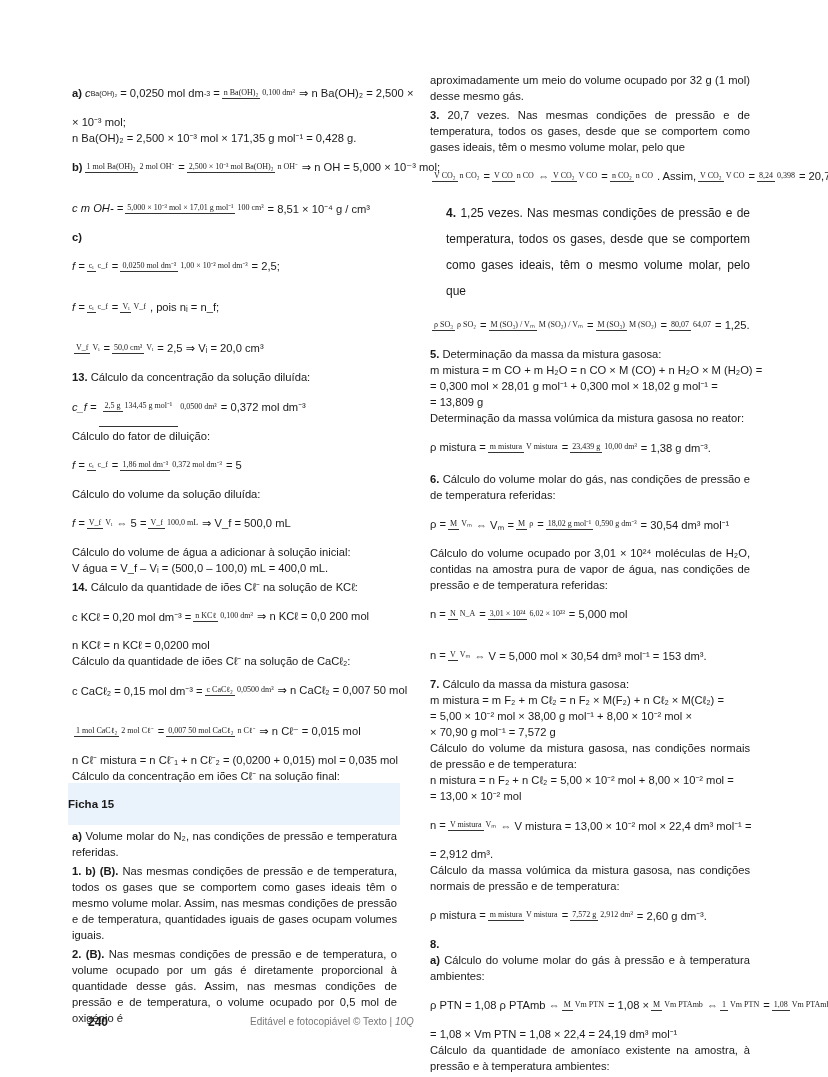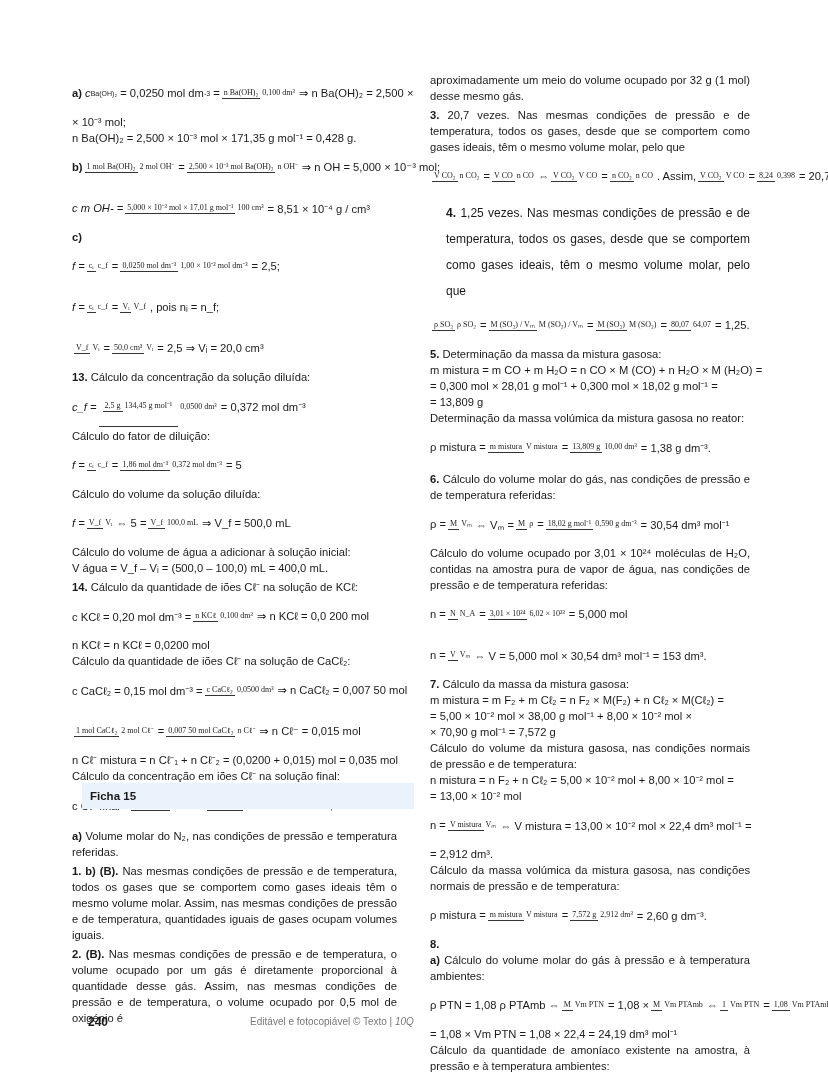--- a/index.html
+++ b/index.html
@@ -12,22 +12,22 @@
   .wrap { white-space:normal; text-align:justify; line-height:16px; margin:0; }
   b { font-weight:bold; }
   i.v { font-style:italic; }
   .frac { display:inline-flex; flex-direction:row; align-items:center; vertical-align:middle;
           font-family:"Liberation Serif", serif; font-size:8px; line-height:10px; margin:0 2px; }
   .frac .num { border-bottom:0.8px solid #333; padding:0 2px; }
   .frac .den { padding:15px 2px; }
   .eq { display:flex; align-items:center; min-height:22px; margin:1px 0; white-space:nowrap; }
   .eq.tall { min-height:34px; }
   sub, sup { font-size:7px; }
-  .ficha-band { position:absolute; left:82px; top:783px; width:332px; height:26px;
-                background:#eaf2fb; display:flex; align-items:center; padding-left:8px; box-sizing:border-box;
+  .ficha-band { position:absolute; left:68px; top:783px; width:332px; height:42px;
+                background:#eaf2fb; display:flex; align-items:center; box-sizing:border-box;
                 font-weight:bold; font-size:11.5px; }
   .footer-page { position:absolute; left:88px; top:1015px; font-weight:bold; font-size:12px; }
   .footer-copy { position:absolute; left:0; width:664px; top:1016px; text-align:center; font-size:10px; color:#777; }
   .footer-copy i { font-style:italic; }
   .gap { height:3px; }
 </style>
 </head>
 <body>
 
 <div class="col left">
@@ -276,21 +276,21 @@
     <p class="ln">= 0,300 mol × 28,01 g mol⁻¹ + 0,300 mol × 18,02 g mol⁻¹ =</p>
     <p class="ln">= 13,809 g</p>
     <p class="ln">Determinação da massa volúmica da mistura gasosa no reator:</p>
     <div class="eq">
       <span>ρ mistura =</span>
       <span class="frac">
           <span class="num">m mistura</span>
           <span class="den">V mistura</span>
         </span>=
       <span class="frac">
-          <span class="num">13,809 g</span>
+          <span class="num">23,439 g</span>
           <span class="den">10,00 dm³</span>
         </span>
       <span>= 1,38 g dm⁻³.</span>
     </div>
   </div>
   <div class="gap"></div>
   <div>
     <p class="wrap"><b>6.</b> <span>Cálculo do volume molar do gás, nas condições de pressão e de temperatura referidas:</span></p>
     <div class="eq">
       <span>ρ =</span>

